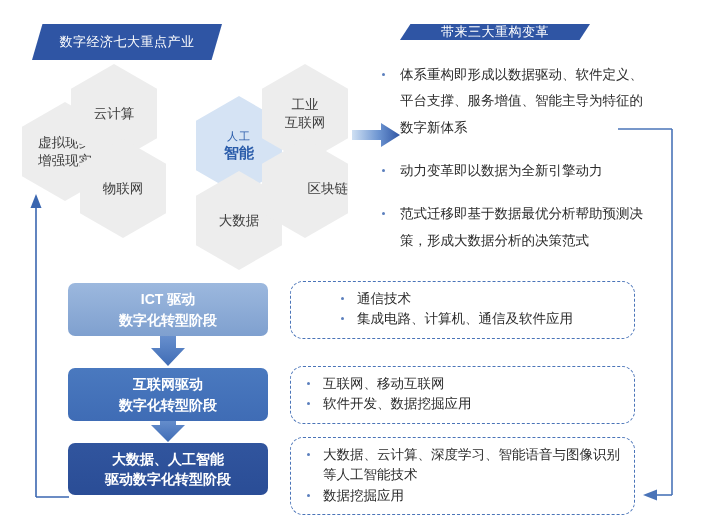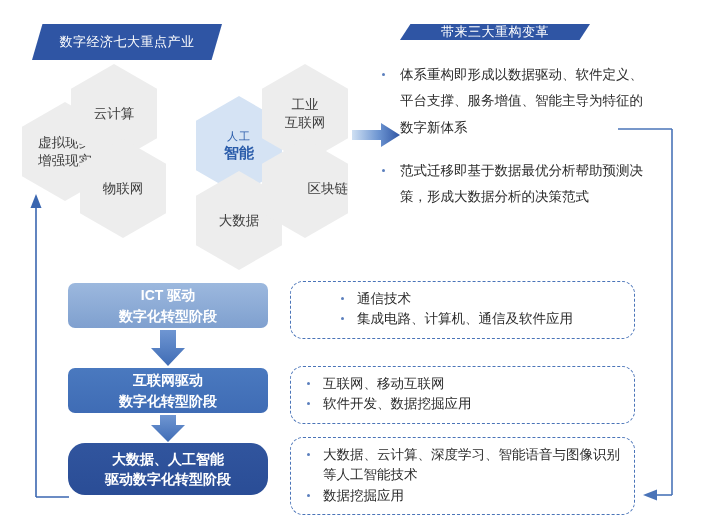--- a/index.html
+++ b/index.html
@@ -56,33 +56,33 @@
   #rightlist .bullet:before{
     content:"";
     position:absolute;left:4px;top:11px;
     width:3px;height:3px;border-radius:50%;
     background:#5b7fbd;
   }
 
   
   .stagebox{
     position:absolute;
-    left:68px;width:200px;height:45px;
+    left:68px;width:200px;height:53px;
     border-radius:7px;
     color:#ffffff;
     font-weight:bold;
     font-size:14px;
     line-height:1.45;
     display:flex;flex-direction:column;
     align-items:center;justify-content:center;
     text-align:center;
   }
   #stage-1{top:283px;background:linear-gradient(180deg,#9cb8de 0%,#7fa0cf 100%);}
   #stage-2{top:368px;background:linear-gradient(180deg,#4a79bf 0%,#3f6cb5 100%);}
-  #stage-3{top:443px;height:52px;background:linear-gradient(180deg,#31559e 0%,#2a4d96 100%);border-radius:17px;}
+  #stage-3{top:443px;height:52px;background:linear-gradient(180deg,#31559e 0%,#2a4d96 100%);}
 
   
   .dash{
     position:absolute;
     left:290px;width:345px;
     border:1.4px dashed #4a74b8;
     border-radius:13px;
     padding:7px 10px 8px 10px;
     box-sizing:border-box;
     color:#2b2b2b;
@@ -180,20 +180,21 @@
     </div>
 
     <div class="hex" style="left:262px;top:139px;align-items:flex-end;">
       <span>区块链</span>
     </div>
 
   </div>
 
   <div id="rightlist">
     <div class="bullet">体系重构即形成以数据驱动、软件定义、平台支撑、服务增值、智能主导为特征的数字新体系</div>
+    <div class="bullet">动力变革即以数据为全新引擎动力</div>
     <div class="bullet">范式迁移即基于数据最优分析帮助预测决策，形成大数据分析的决策范式</div>
   </div>
 
   <div class="stagebox" id="stage-1">
     <span>ICT 驱动</span>
     <span>数字化转型阶段</span>
   </div>
 
   <div class="stagebox" id="stage-2">
     <span>互联网驱动</span>

